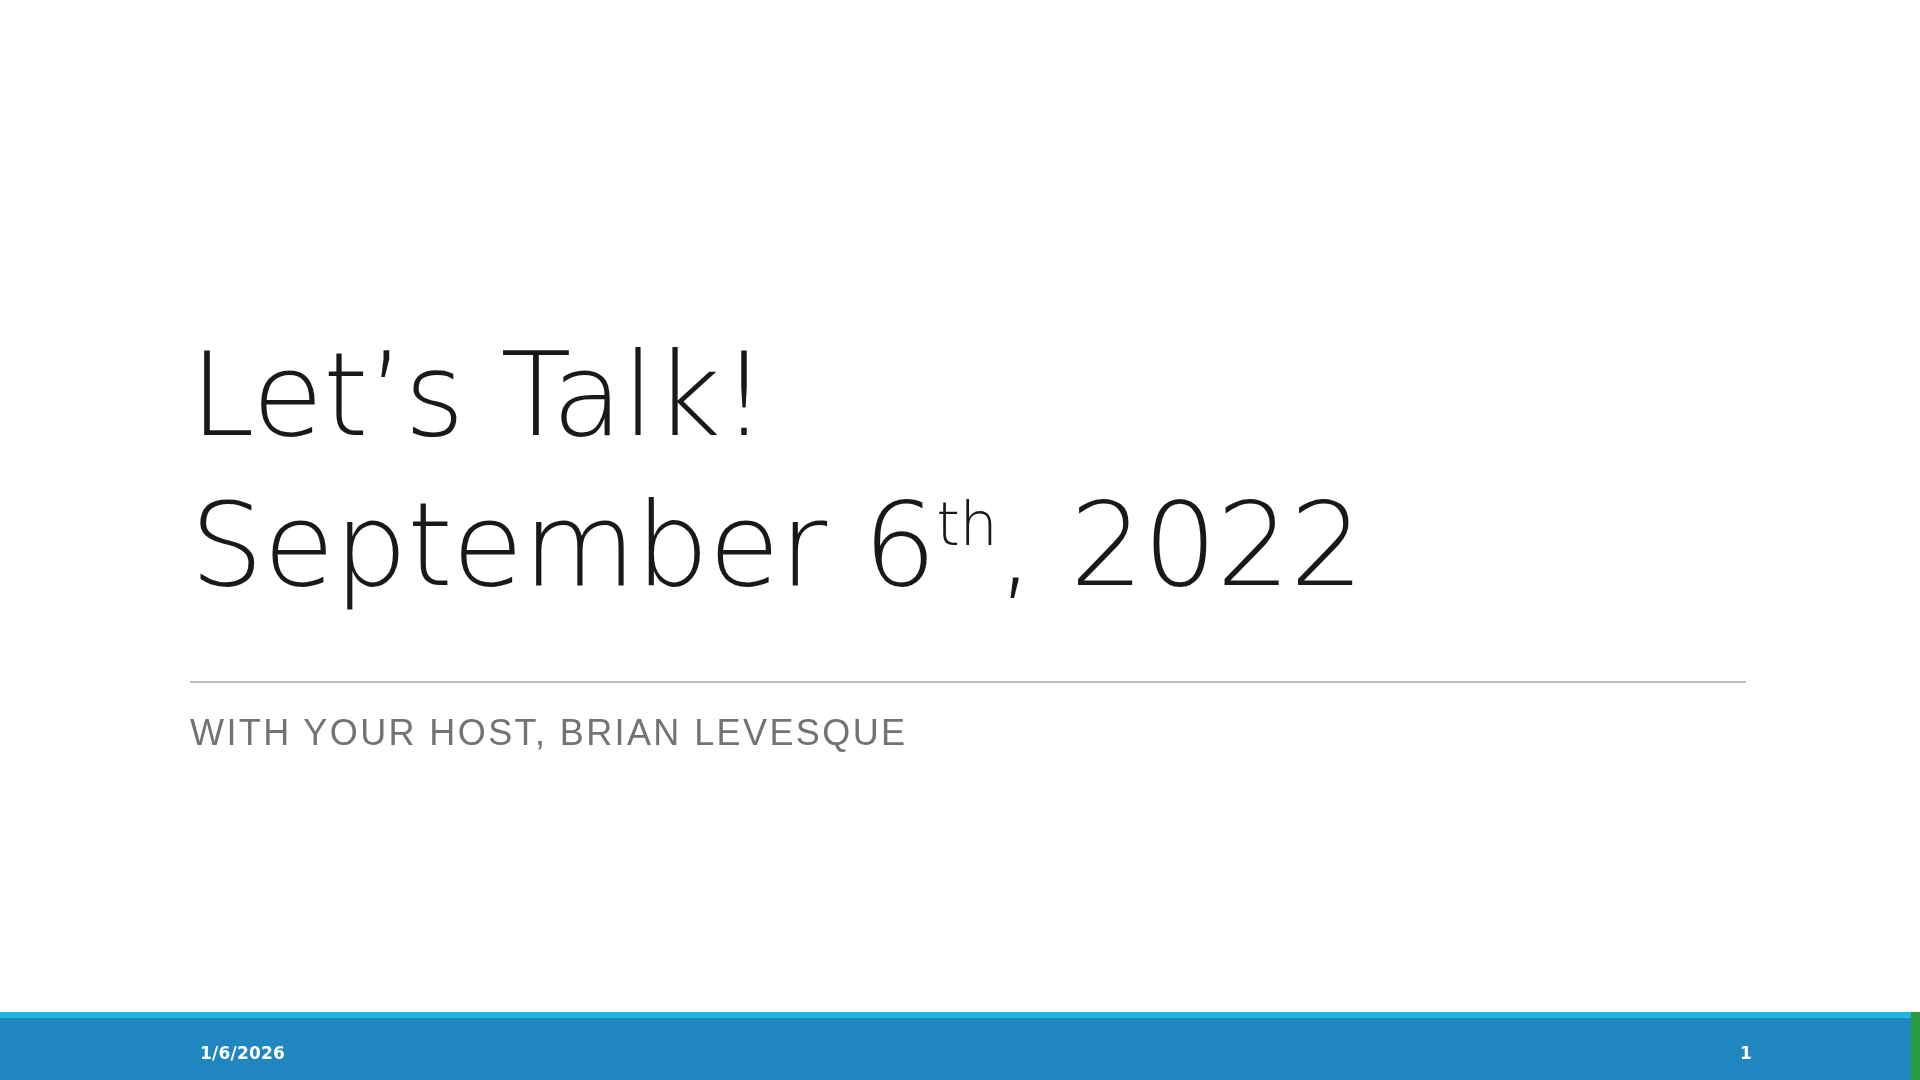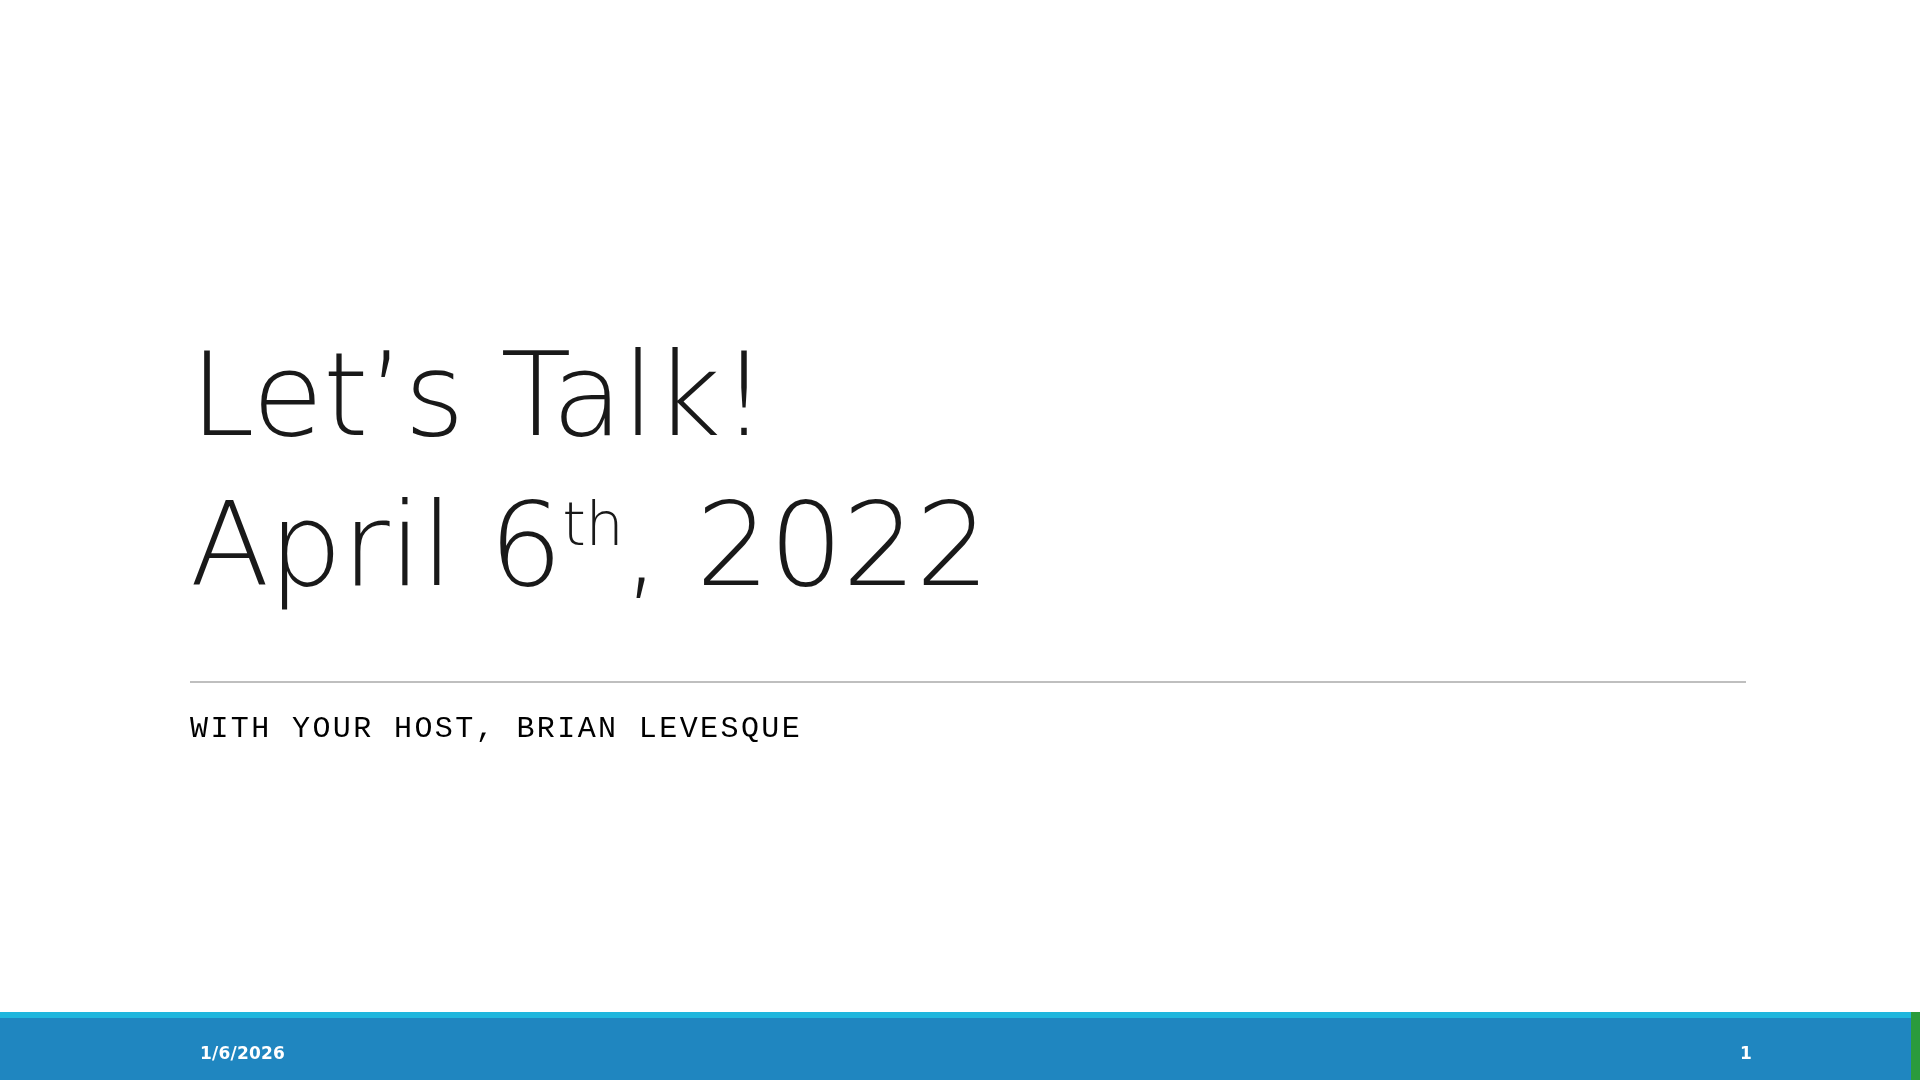--- a/index.html
+++ b/index.html
@@ -53,25 +53,25 @@
     width: 1556px;
     height: 2px;
     background: #bfbfbf;
   }
 
   
   #subtitle {
     position: absolute;
     left: 190px;
     top: 712px;
-    font-family: Liberation Mono, monospace;
+    font-family: Liberation Sans, sans-serif;
     font-weight: 400;
-    font-size: 30px;
+    font-size: 36px;
     letter-spacing: 2.4px;
-    color: #000000;
+    color: #737373;
     white-space: pre;
   }
 
   
   #footer-bar {
     position: absolute;
     left: 0;
     bottom: 0;
     width: 1920px;
     height: 68px;
@@ -114,21 +114,21 @@
     letter-spacing: 0.2px;
   }
 </style>
 </head>
 <body>
 
 <div id="slide">
 
   <div id="title-block">
     <div class="title-line">Let’s Talk!</div>
-    <div class="title-line"><span>April 6</span><span class="sup">th</span><span>, 2022</span></div>
+    <div class="title-line"><span>September 6</span><span class="sup">th</span><span>, 2022</span></div>
   </div>
 
   <div id="title-divider"></div>
 
   <div id="subtitle">WITH YOUR HOST, BRIAN LEVESQUE</div>
 
   <div id="footer-bar">
     <div id="footer-top-accent"></div>
     <div id="footer-right-accent"></div>
     <div id="footer-date">1/6/2026</div>

